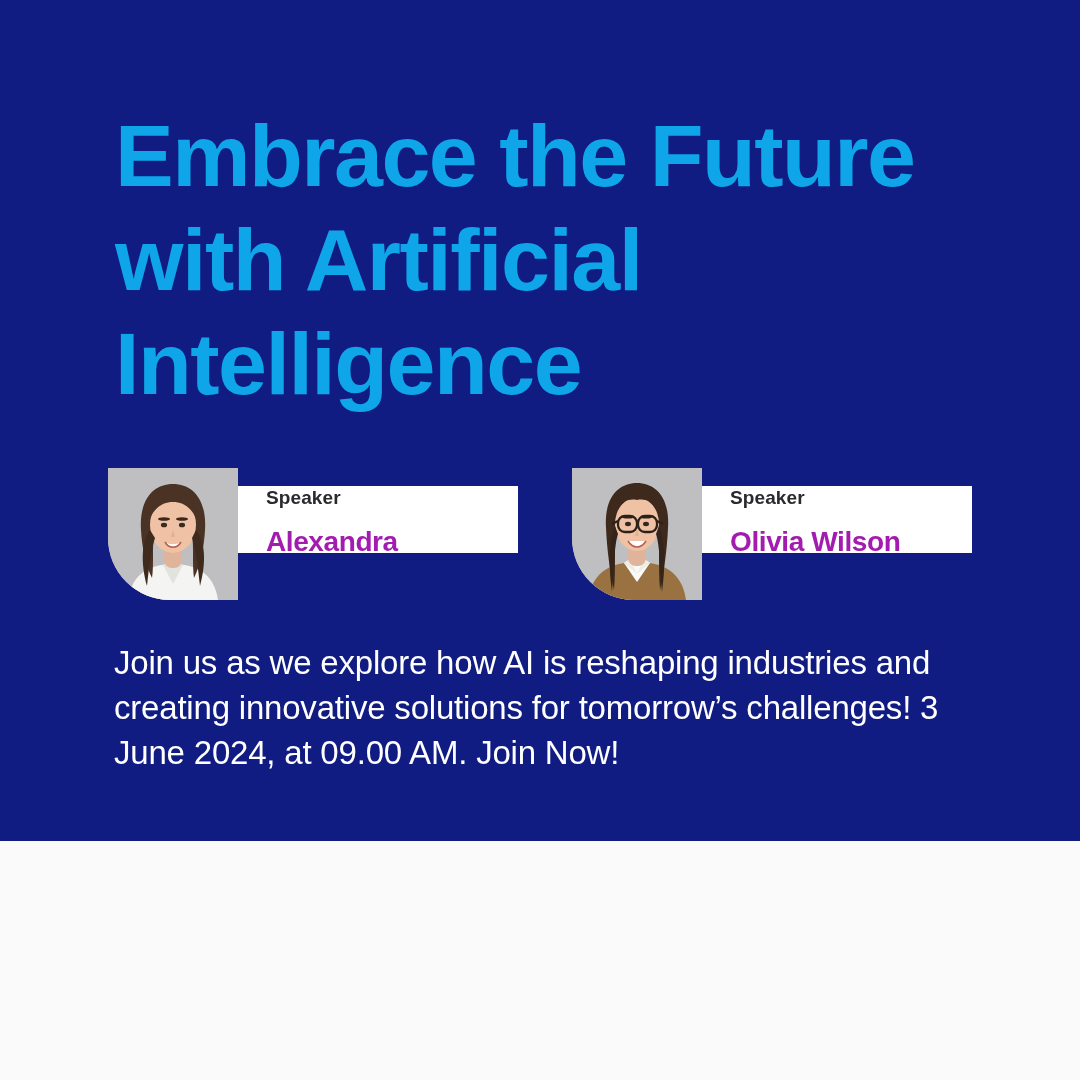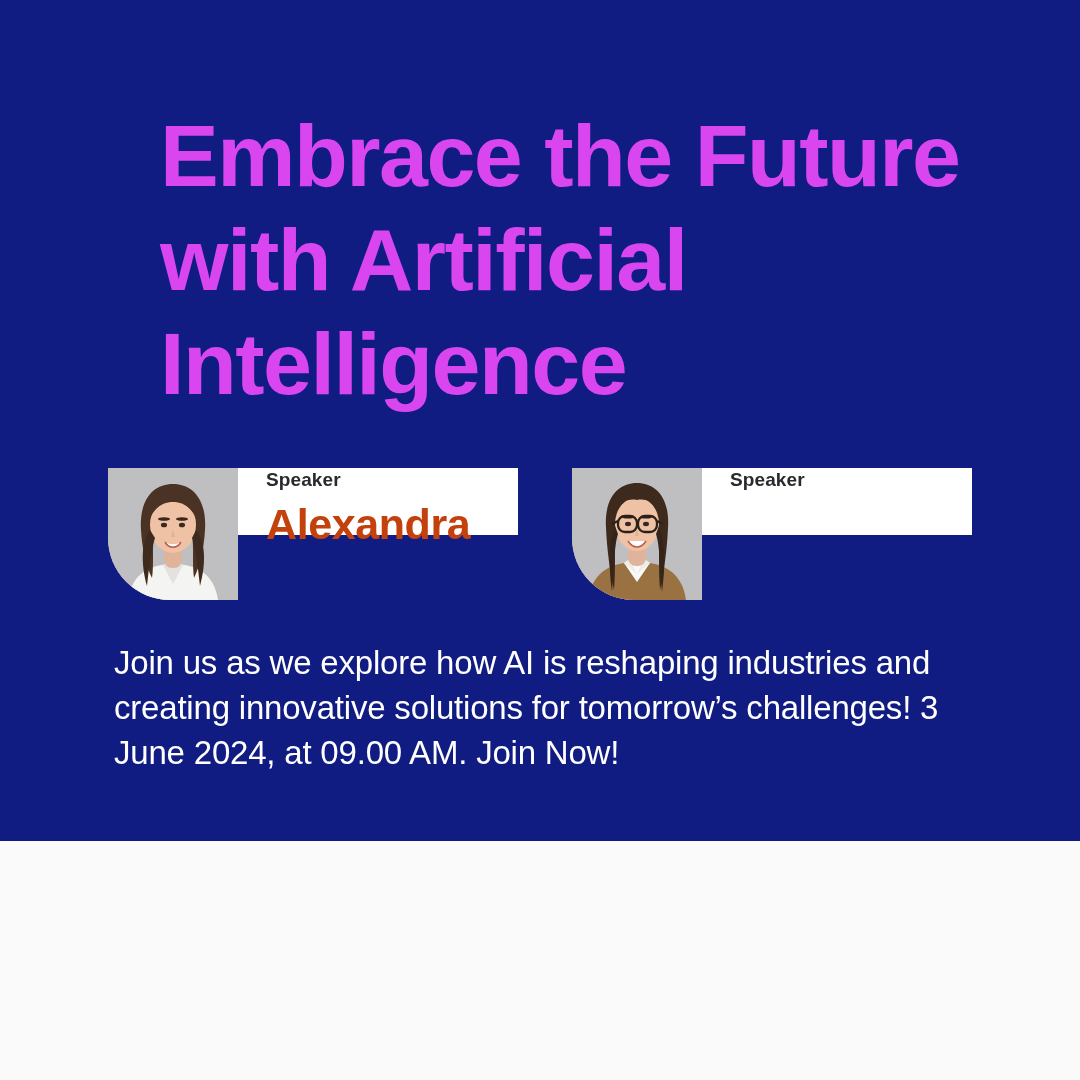--- a/index.html
+++ b/index.html
@@ -29,28 +29,27 @@
     width: 1080px;
     height: 841px;
     background: #111C82;
   }
 
   .headline {
     position: absolute;
     left: 115px;
     top: 104px;
     width: 900px;
-    color: #d946ef;
+    color: #0ea5e9;
     font-family: "Liberation Sans", sans-serif;
     font-size: 88px;
     font-weight: bold;
     line-height: 104px;
     letter-spacing: -1.5px;
     white-space: pre-line;
-    margin-left: 45px;
   }
 
   
   .speakers {
     position: absolute;
     left: 108px;
     top: 468px;
     width: 880px;
     height: 132px;
   }
@@ -70,42 +69,42 @@
     width: 130px;
     height: 132px;
     background: #BFBFC2;
     border-bottom-left-radius: 62px;
     overflow: hidden;
   }
   .speaker-photo svg { display: block; width: 130px; height: 132px; }
 
   .speaker-label {
     position: absolute;
-    top: 0;
+    top: 18px;
     height: 67px;
     background: #FFFFFF;
     box-sizing: border-box;
     padding-left: 28px;
     display: flex;
     flex-direction: column;
     justify-content: space-between;
   }
   .speaker-card.one .speaker-label { left: 130px; width: 280px; }
   .speaker-card.two .speaker-label { left: 130px; width: 270px; }
 
   .speaker-role {
     color: #2A2A2E;
     font-size: 19px;
     font-weight: bold;
     line-height: 24px;
     letter-spacing: 0.1px;
   }
   .speaker-name {
-    color: #c2410c;
-    font-size: 43px;
+    color: #a21caf;
+    font-size: 28px;
     font-weight: bold;
     line-height: 40px;
     letter-spacing: -0.4px;
     margin-top: 12px;
   }
 
   
   .body-copy {
     position: absolute;
     left: 114px;
@@ -215,20 +214,21 @@
 
             <path d="M56 73 C61 80 69 80 74 73 Z" fill="#FFFFFF"></path>
             <path d="M56 73 C61 81 69 81 74 73" stroke="#B9614F" stroke-width="1.6" fill="none"></path>
 
             <path d="M87 58 C94 76 93 102 90 124 C88 102 88 78 84 66 Z" fill="#35241A"></path>
             <path d="M43 58 C36 76 37 102 40 124 C42 102 42 78 46 66 Z" fill="#35241A"></path>
           </svg>
         </div>
         <div class="speaker-label">
           <div class="speaker-role">Speaker</div>
+          <div class="speaker-name">Olivia Wilson</div>
         </div>
       </div>
 
     </div>
 
     <div class="body-copy">Join us as we explore how AI is reshaping industries and creating innovative solutions for tomorrow’s challenges! 3 June 2024, at 09.00 AM. Join Now!</div>
   </div>
 
   <div class="footer">
 

